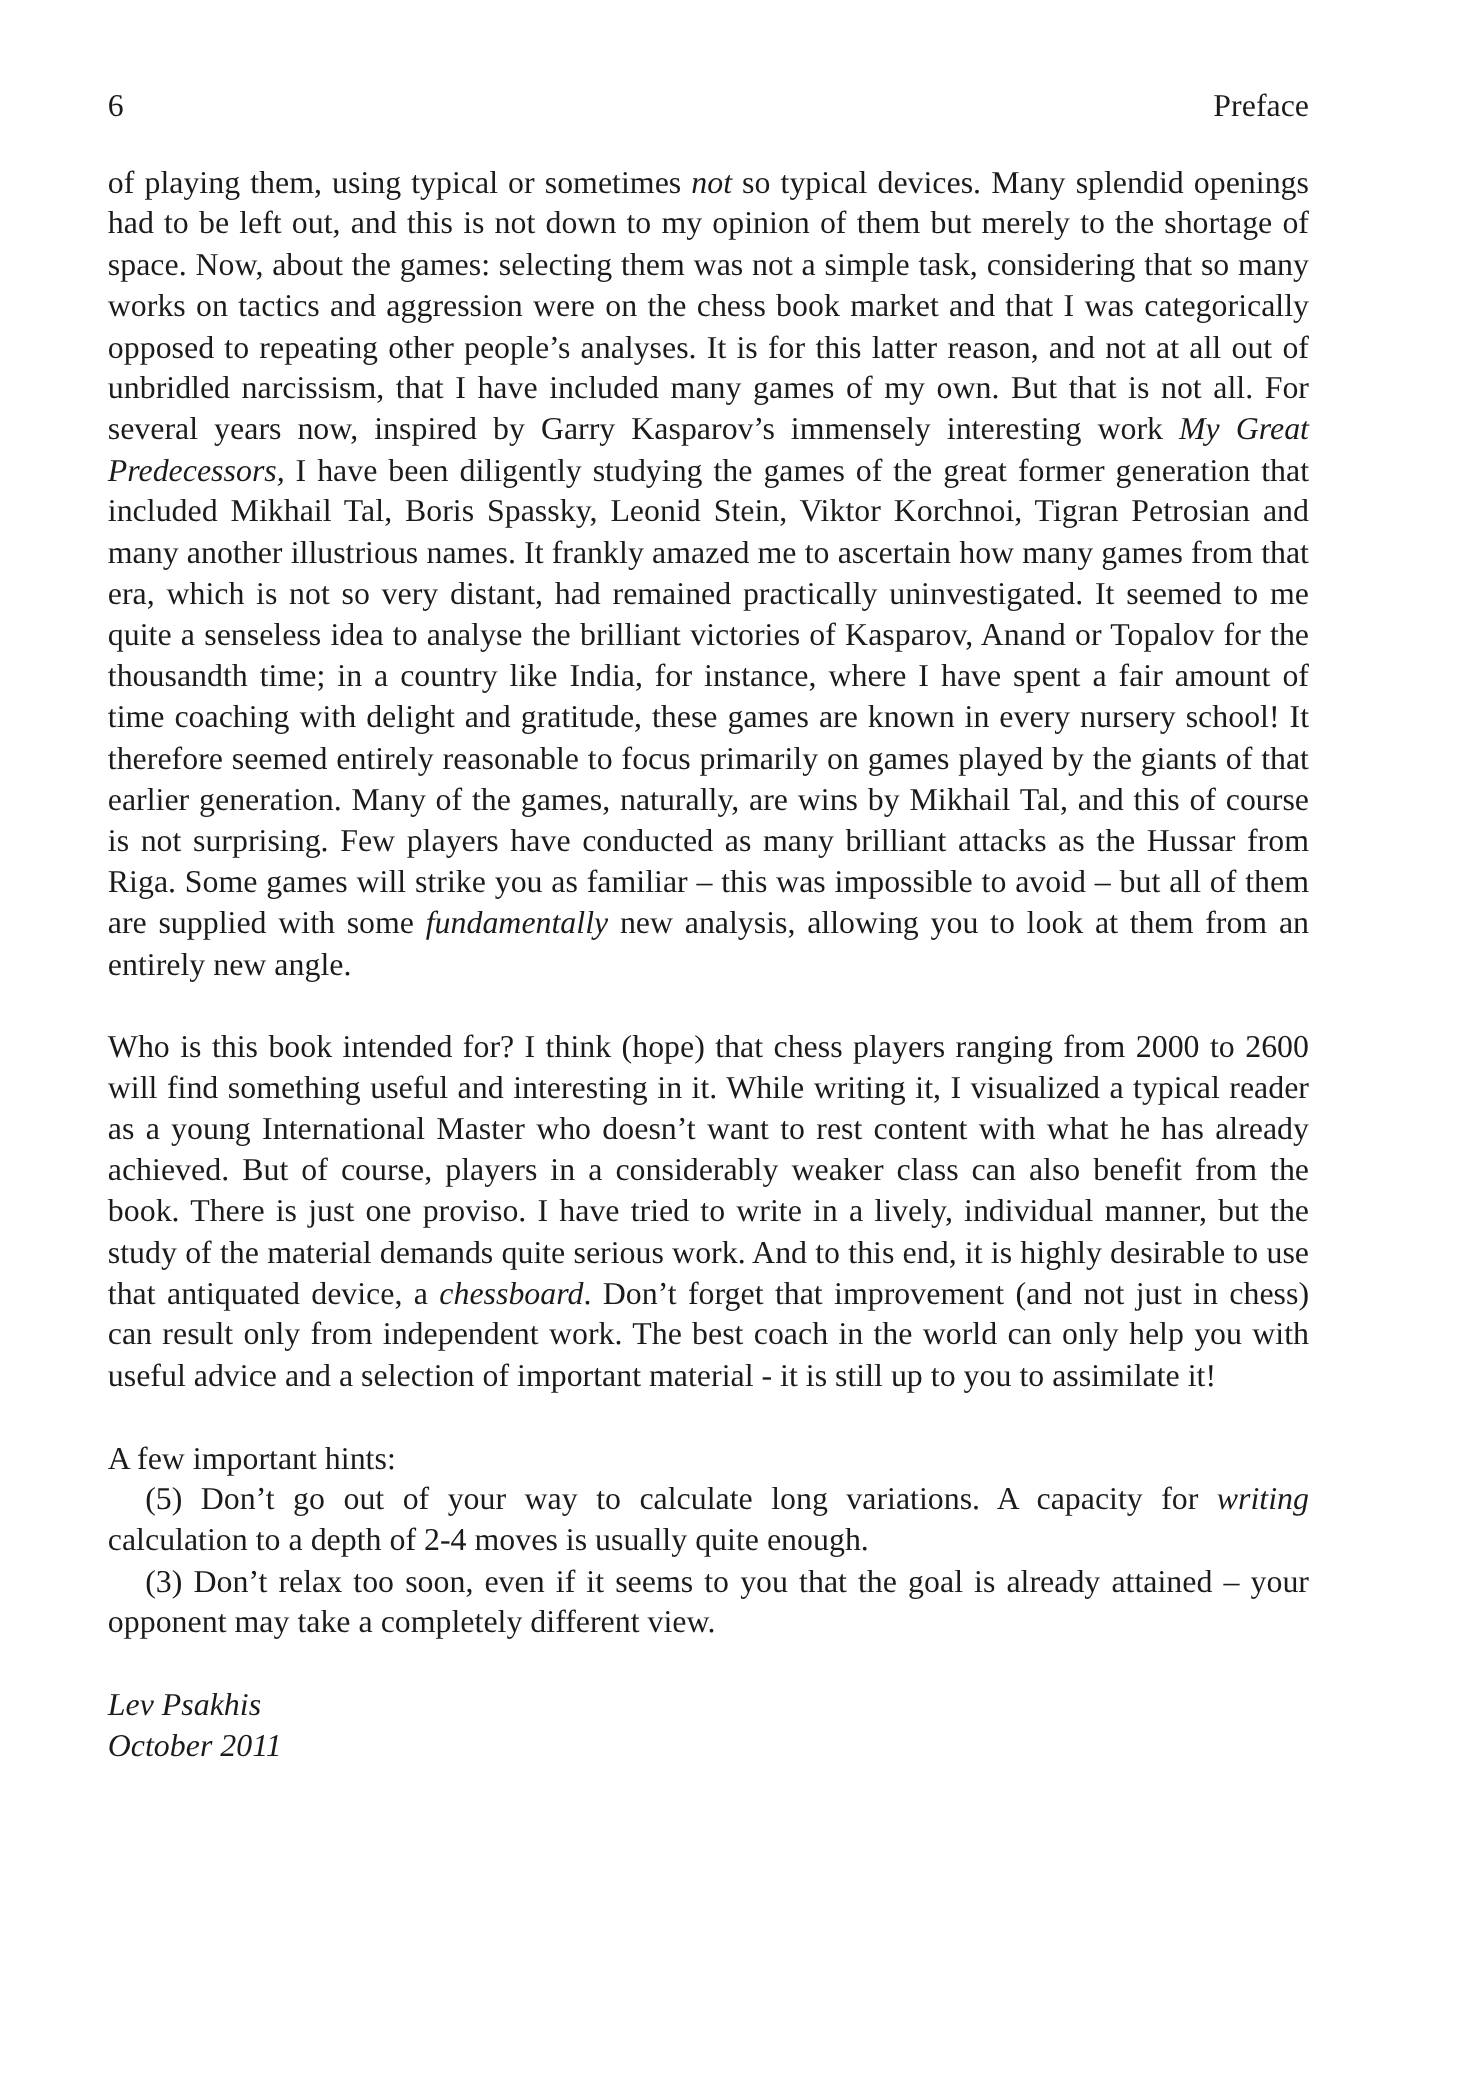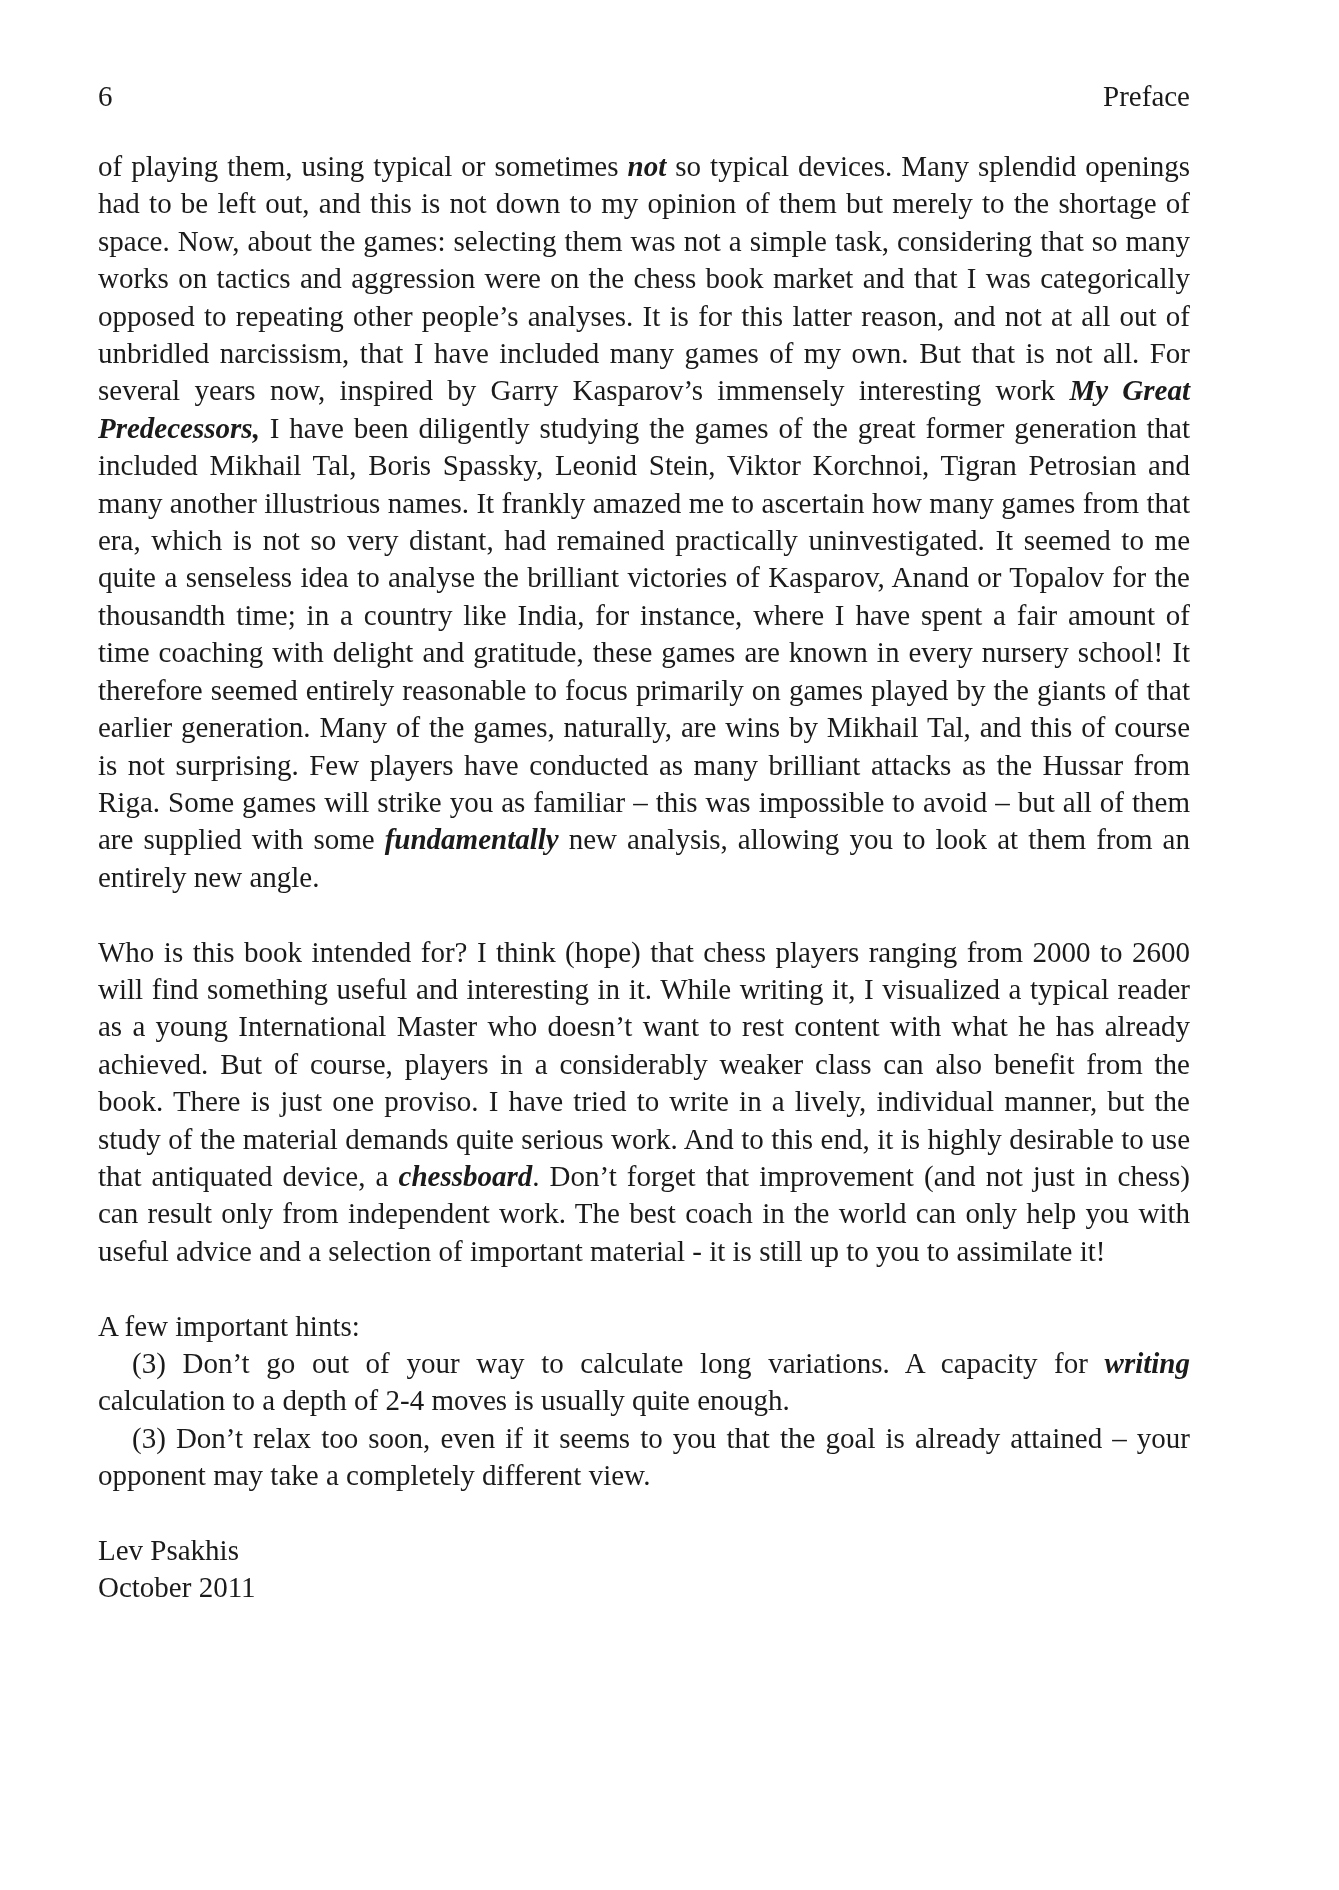--- a/index.html
+++ b/index.html
@@ -42,46 +42,46 @@
     margin-top: 37.4px !important;
   }
   p.hint {
     text-indent: 34px;
   }
   p.no-justify {
     text-align: left;
   }
   em {
     font-style: italic;
-    font-weight: bold;
   }
   .signature div {
     margin: 0;
     text-align: left;
+    font-style: italic;
   }
 </style>
 </head>
 <body>
 
 <div class="page">
 
   <div class="page-header">
     <span class="page-number">6</span>
     <span class="page-title">Preface</span>
   </div>
 
   <div class="body-text">
 
     <p><span>of playing them, using typical or sometimes </span><em>not</em><span> so typical devices. Many splendid openings had to be left out, and this is not down to my opinion of them but merely to the shortage of space. Now, about the games: selecting them was not a simple task, considering that so many works on tactics and aggression were on the chess book market and that I was categorically opposed to repeating other people’s analyses. It is for this latter reason, and not at all out of unbridled narcissism, that I have included many games of my own. But that is not all. For several years now, inspired by Garry Kasparov’s immensely interesting work </span><em>My Great Predecessors,</em><span> I have been diligently studying the games of the great former generation that included Mikhail Tal, Boris Spassky, Leonid Stein, Viktor Korchnoi, Tigran Petrosian and many another illustrious names. It frankly amazed me to ascertain how many games from that era, which is not so very distant, had remained practically uninvestigated. It seemed to me quite a senseless idea to analyse the brilliant victories of Kasparov, Anand or Topalov for the thousandth time; in a country like India, for instance, where I have spent a fair amount of time coaching with delight and gratitude, these games are known in every nursery school! It therefore seemed entirely reasonable to focus primarily on games played by the giants of that earlier generation. Many of the games, naturally, are wins by Mikhail Tal, and this of course is not surprising. Few players have conducted as many brilliant attacks as the Hussar from Riga. Some games will strike you as familiar – this was impossible to avoid – but all of them are supplied with some </span><em>fundamentally</em><span> new analysis, allowing you to look at them from an entirely new angle.</span></p>
 
     <p class="gap"><span>Who is this book intended for? I think (hope) that chess players ranging from 2000 to 2600 will find something useful and interesting in it. While writing it, I visualized a typical reader as a young International Master who doesn’t want to rest content with what he has already achieved. But of course, players in a considerably weaker class can also benefit from the book. There is just one proviso. I have tried to write in a lively, individual manner, but the study of the material demands quite serious work. And to this end, it is highly desirable to use that antiquated device, a </span><em>chessboard</em><span>. Don’t forget that improvement (and not just in chess) can result only from independent work. The best coach in the world can only help you with useful advice and a selection of important material - it is still up to you to assimilate it!</span></p>
 
     <p class="gap no-justify"><span>A few important hints:</span></p>
 
-    <p class="hint"><span>(3) Don’t go out of your way to calculate long variations. A capacity for </span><em>writing</em><span> calculation to a depth of 2-4 moves is usually quite enough.</span></p>
+    <p class="hint"><span>(5) Don’t go out of your way to calculate long variations. A capacity for </span><em>writing</em><span> calculation to a depth of 2-4 moves is usually quite enough.</span></p>
 
 
     <p class="hint"><span>(3) Don’t relax too soon, even if it seems to you that the goal is already attained – your opponent may take a completely different view.</span></p>
 
 
 
     <div class="signature gap">
       <div>Lev Psakhis</div>
       <div>October 2011</div>
     </div>

